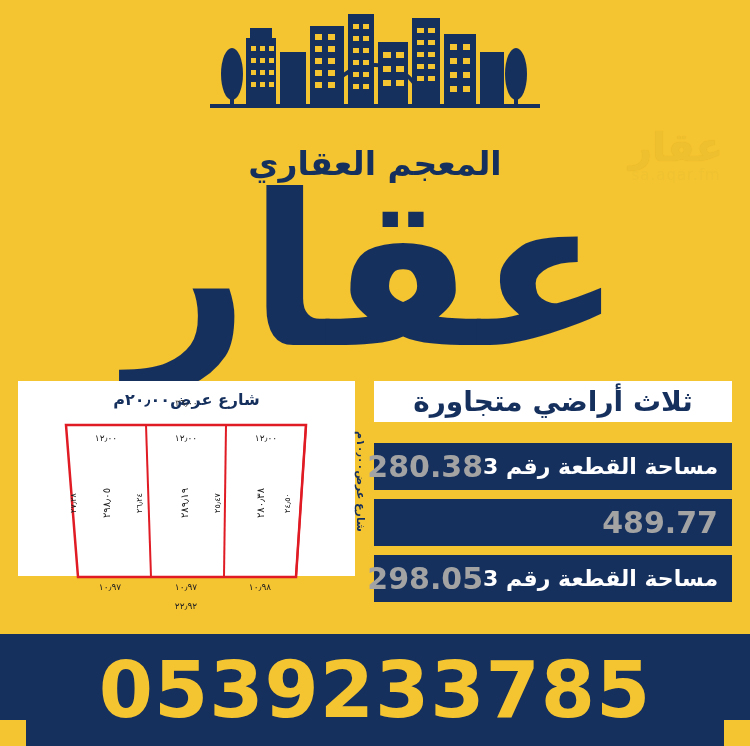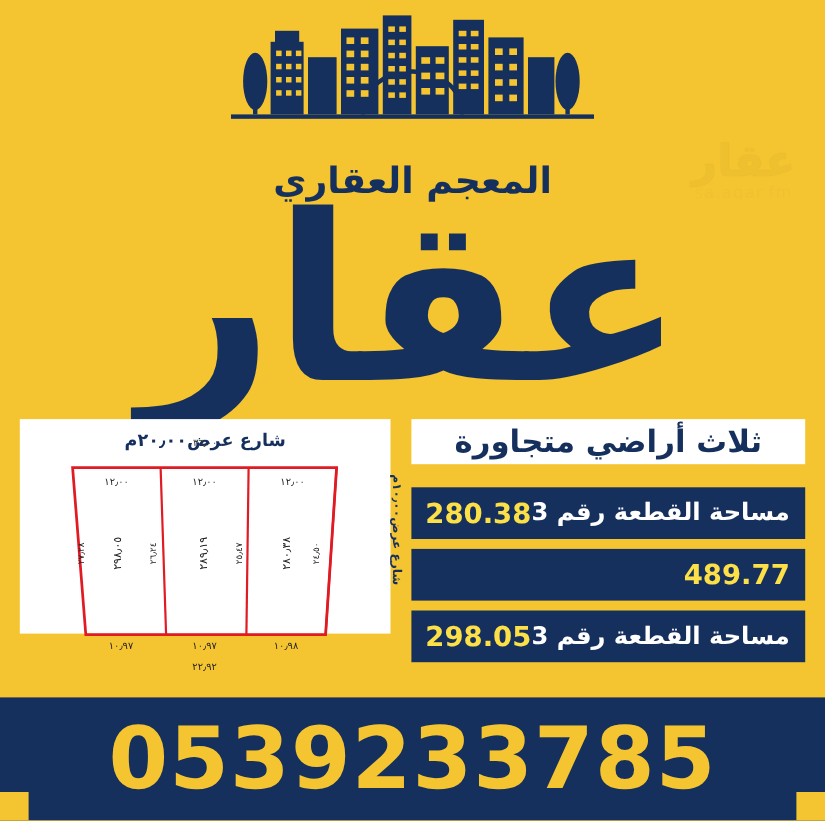--- a/index.html
+++ b/index.html
@@ -118,22 +118,22 @@
     padding: 0 14px;
     box-sizing: border-box;
   }
   .info-row .label {
     color: #ffffff;
     font-size: 22px;
     font-weight: bold;
     white-space: nowrap;
   }
   .info-row .value {
-    color: #fde047;
-    font-size: 25px;
+    color: #a3a3a3;
+    font-size: 30px;
     font-weight: bold;
     direction: ltr;
     letter-spacing: 0px;
   }
 
   
   .plan {
     position: absolute;
     top: 381px;
     left: 18px;

